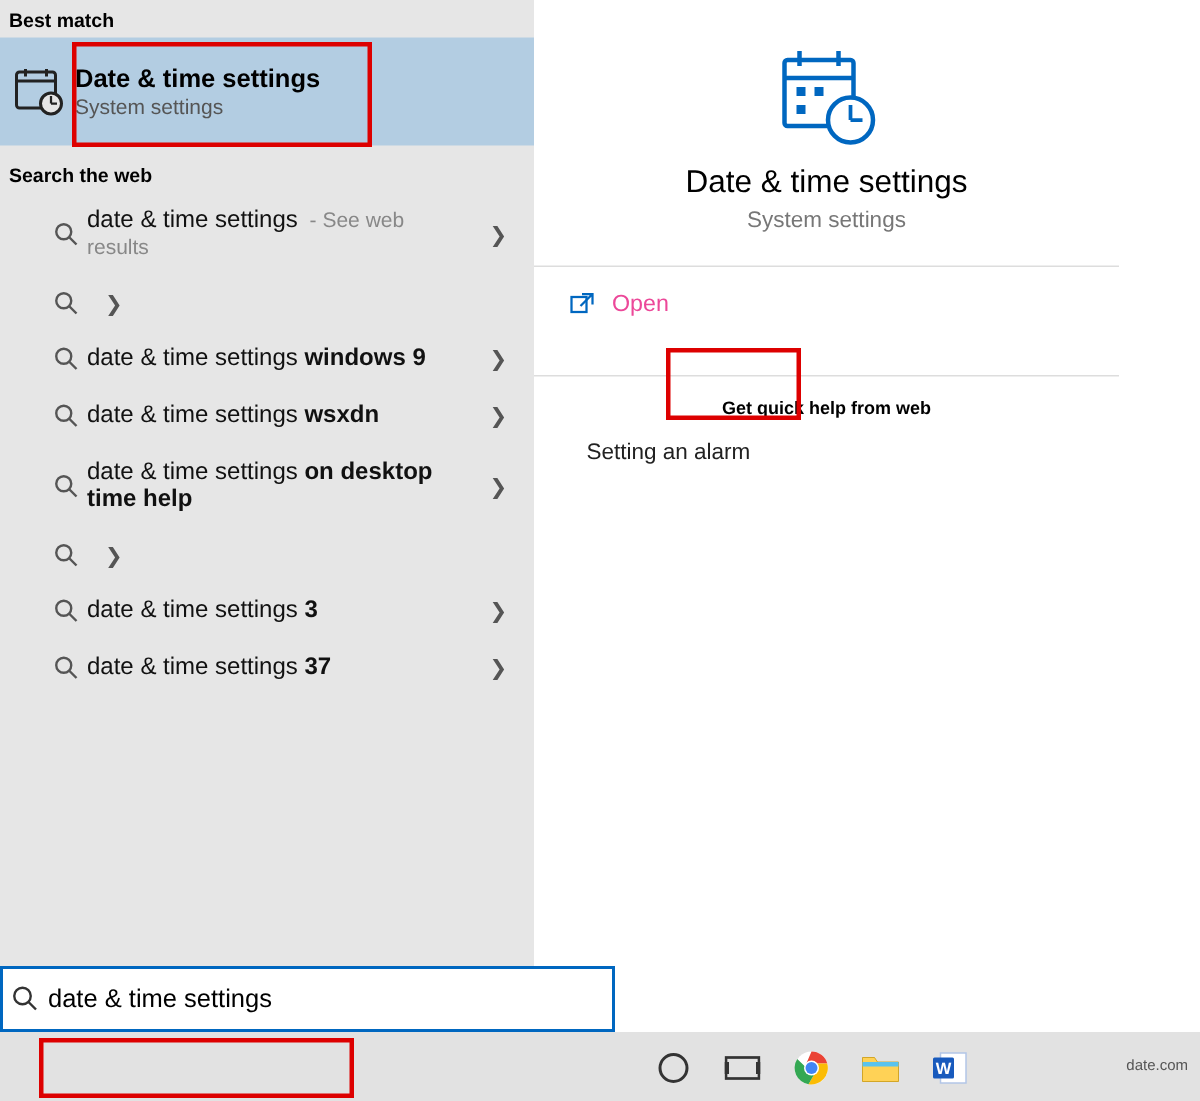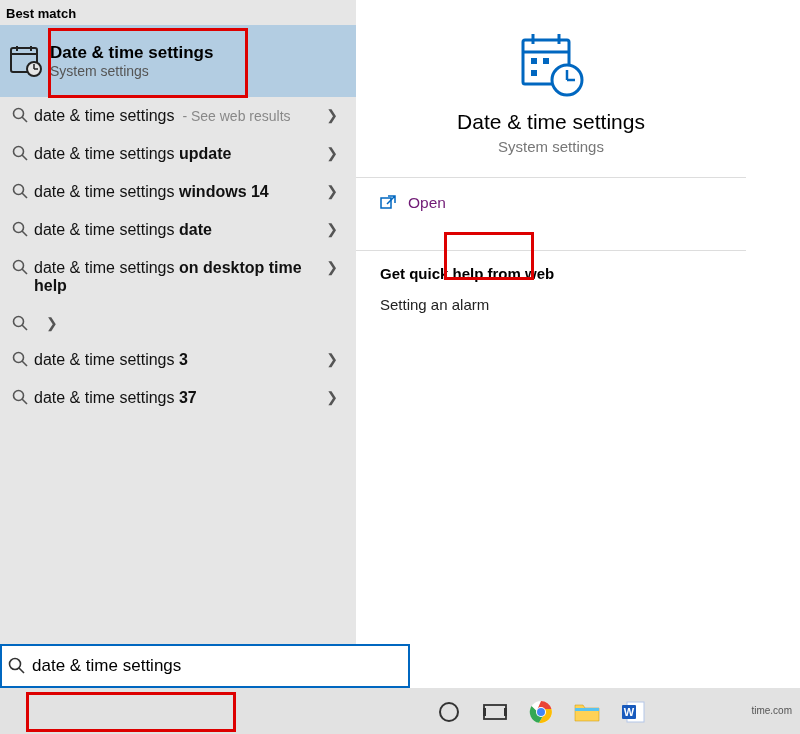--- a/index.html
+++ b/index.html
@@ -11,35 +11,35 @@
     .best-match { display: flex; align-items: center; background: #b3cde2; padding: 6px 6px 6px 2px; height: 72px; }
     .best-match .icon-box { width: 48px; display: flex; align-items: center; justify-content: center; }
     .best-match .txt { display: flex; flex-direction: column; position: relative; }
     .best-match .txt .title { font-size: 17px; font-weight: 600; color: #000; }
     .best-match .txt .sub { font-size: 14px; color: #555; }
     .red-box { border: 3px solid #d00; position: absolute; pointer-events: none; }
     .rb1 { left: 48px; top: 28px; width: 200px; height: 70px; }
     .rb2 { left: 444px; top: 232px; width: 90px; height: 48px; }
     .rb3 { left: 26px; top: 692px; width: 210px; height: 40px; }
     .web-list { display: flex; flex-direction: column; }
-    .web-item { display: flex; align-items: flex-start; padding: 10px 6px; font-size: 16px; cursor: pointer; }
+    .web-item { display: flex; align-items: center; padding: 10px 6px; font-size: 16px; cursor: pointer; margin-left: 24px; }
     .web-item .search-ico { width: 28px; display: flex; justify-content: center; color: #555; }
     .web-item .lbl { flex: 1; color: #111; }
     .web-item .lbl b { font-weight: 700; }
     .web-item .note { color: #888; font-size: 14px; margin-left: 4px; }
     .web-item .chev { color: #555; padding: 0 12px; font-size: 14px; }
     .preview { display: flex; flex-direction: column; align-items: center; padding-top: 28px; }
     .preview .big-icon { color: #0067c0; }
     .preview .p-title { font-size: 21px; margin-top: 10px; color: #000; }
     .preview .p-sub { font-size: 15px; color: #777; margin-top: 4px; }
     .divider { height: 1px; background: #ddd; margin: 22px 0 0 0; width: 100%; }
-    .action { display: flex; align-items: center; padding: 16px 24px; font-size: 15.5px; color: #701a75; cursor: pointer; }
+    .action { display: flex; align-items: center; padding: 16px 24px; font-size: 15.5px; color: #ec4899; cursor: pointer; }
     .action .ico { color: #0067c0; margin-right: 12px; font-size: 15px; }
-    .help-header { font-size: 15px; font-weight: 700; padding: 14px 24px 12px 24px; }
-    .help-item { font-size: 15px; padding: 2px 24px; color: #222; }
+    .help-header { font-size: 12px; font-weight: 700; padding: 14px 24px 12px 24px; text-align: center; }
+    .help-item { font-size: 15px; padding: 2px 24px; color: #222; margin-left: 11px; }
     .search-bar { position: absolute; bottom: 46px; left: 0; width: 410px; height: 44px; border: 2px solid #0067c0; background: #fff; display: flex; align-items: center; }
     .search-bar .sico { width: 30px; display: flex; justify-content: center; color: #333; }
     .search-bar input { border: none; outline: none; font-size: 17px; flex: 1; }
     .taskbar { position: absolute; bottom: 0; left: 0; width: 800px; height: 46px; background: #e2e2e2; display: flex; align-items: center; }
     .taskbar .tb-right { margin-left: 436px; display: flex; gap: 20px; align-items: center; padding-top:2px;}
     .tb-ico { width: 26px; height: 26px; display: flex; align-items: center; justify-content: center; }
     .watermark { position: absolute; bottom: 18px; right: 8px; font-size: 10px; color: #555; }
     svg { display: block; }
   </style>
 </head>
@@ -58,59 +58,59 @@
             <circle cx="25" cy="25" r="7" fill="#e6e6e6" stroke="#222" stroke-width="2"></circle>
             <line x1="25" y1="25" x2="25" y2="20" stroke="#222" stroke-width="1.5"></line>
             <line x1="25" y1="25" x2="29" y2="25" stroke="#222" stroke-width="1.5"></line>
           </svg>
       </div>
       <div class="txt">
         <span class="title">Date &amp; time settings</span>
         <span class="sub">System settings</span>
       </div>
     </div>
+    <div class="section-header" style="padding-top:12px;">Search the web</div>
     <div class="web-list" id="web-list">
         <div class="web-item">
           <span class="search-ico">
             <svg width="16" height="16" viewBox="0 0 16 16">
               <circle cx="6.5" cy="6.5" r="5" fill="none" stroke="#555" stroke-width="1.6"></circle>
               <line x1="10" y1="10" x2="15" y2="15" stroke="#555" stroke-width="1.6"></line>
             </svg>
           </span>
           <span class="lbl">date &amp; time settings<b></b><span class="note"> - See web results</span></span>
           <span class="chev">❯</span>
         </div>
         <div class="web-item">
           <span class="search-ico">
             <svg width="16" height="16" viewBox="0 0 16 16">
               <circle cx="6.5" cy="6.5" r="5" fill="none" stroke="#555" stroke-width="1.6"></circle>
               <line x1="10" y1="10" x2="15" y2="15" stroke="#555" stroke-width="1.6"></line>
             </svg>
           </span>
-          <span class="lbl">date &amp; time settings <b>update</b><span class="note"></span></span>
-          <span class="chev">❯</span>
-        </div>
-        <div class="web-item">
-          <span class="search-ico">
-            <svg width="16" height="16" viewBox="0 0 16 16">
-              <circle cx="6.5" cy="6.5" r="5" fill="none" stroke="#555" stroke-width="1.6"></circle>
-              <line x1="10" y1="10" x2="15" y2="15" stroke="#555" stroke-width="1.6"></line>
-            </svg>
-          </span>
-          <span class="lbl">date &amp; time settings <b>windows 14</b><span class="note"></span></span>
-          <span class="chev">❯</span>
-        </div>
-        <div class="web-item">
-          <span class="search-ico">
-            <svg width="16" height="16" viewBox="0 0 16 16">
-              <circle cx="6.5" cy="6.5" r="5" fill="none" stroke="#555" stroke-width="1.6"></circle>
-              <line x1="10" y1="10" x2="15" y2="15" stroke="#555" stroke-width="1.6"></line>
-            </svg>
-          </span>
-          <span class="lbl">date &amp; time settings <b>date</b><span class="note"></span></span>
+          <span class="chev">❯</span>
+        </div>
+        <div class="web-item">
+          <span class="search-ico">
+            <svg width="16" height="16" viewBox="0 0 16 16">
+              <circle cx="6.5" cy="6.5" r="5" fill="none" stroke="#555" stroke-width="1.6"></circle>
+              <line x1="10" y1="10" x2="15" y2="15" stroke="#555" stroke-width="1.6"></line>
+            </svg>
+          </span>
+          <span class="lbl">date &amp; time settings <b>windows 9</b><span class="note"></span></span>
+          <span class="chev">❯</span>
+        </div>
+        <div class="web-item">
+          <span class="search-ico">
+            <svg width="16" height="16" viewBox="0 0 16 16">
+              <circle cx="6.5" cy="6.5" r="5" fill="none" stroke="#555" stroke-width="1.6"></circle>
+              <line x1="10" y1="10" x2="15" y2="15" stroke="#555" stroke-width="1.6"></line>
+            </svg>
+          </span>
+          <span class="lbl">date &amp; time settings <b>wsxdn</b><span class="note"></span></span>
           <span class="chev">❯</span>
         </div>
         <div class="web-item">
           <span class="search-ico">
             <svg width="16" height="16" viewBox="0 0 16 16">
               <circle cx="6.5" cy="6.5" r="5" fill="none" stroke="#555" stroke-width="1.6"></circle>
               <line x1="10" y1="10" x2="15" y2="15" stroke="#555" stroke-width="1.6"></line>
             </svg>
           </span>
           <span class="lbl">date &amp; time settings <b>on desktop time help</b><span class="note"></span></span>
@@ -229,13 +229,13 @@
           <rect x="1" y="5" width="14" height="14" rx="1" fill="#185abd"></rect>
           <text x="8" y="16" font-size="11" font-weight="bold" fill="#fff" text-anchor="middle" font-family="Arial">W</text>
         </svg>
       </div>
   </div>
 </div>
 
 <div class="red-box rb1"></div>
 <div class="red-box rb2"></div>
 <div class="red-box rb3"></div>
-<div class="watermark">time.com</div>
+<div class="watermark">date.com</div>
 
 </body></html>

